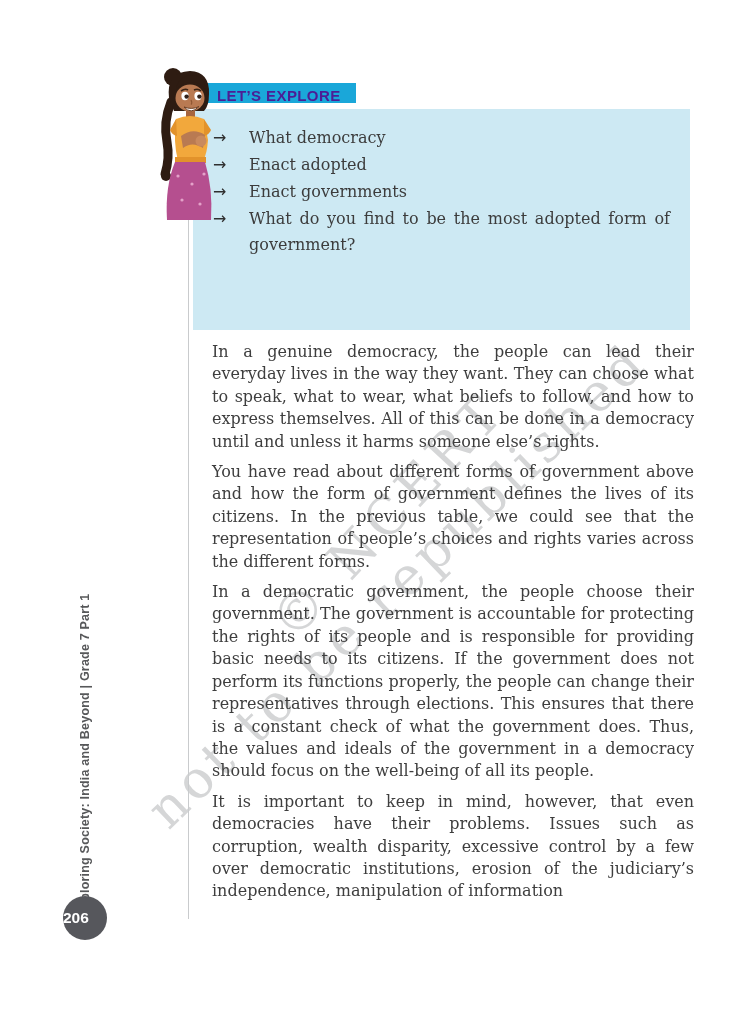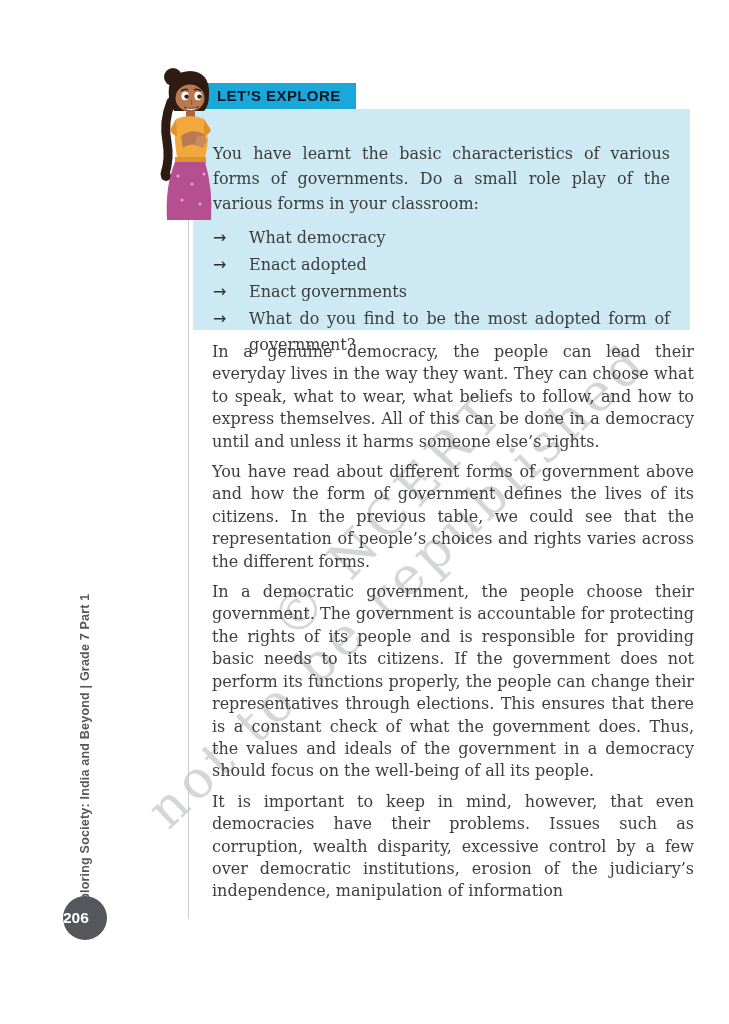--- a/index.html
+++ b/index.html
@@ -15,22 +15,22 @@
   .wm{
     position:absolute;z-index:1;color:#d5d6d7;white-space:nowrap;
     font-family:"DejaVu Serif", serif;font-size:52px;line-height:52px;
     transform-origin:0 50%;user-select:none;
   }
   .wm1{left:281px;top:604px;transform:rotate(-47deg);letter-spacing:7px;}
   .wm2{left:156px;top:792px;transform:rotate(-44deg);letter-spacing:5px;}
 
   
   .banner{
-    position:absolute;left:202px;top:83px;height:26px;z-index:4;
-    background:#1aa7d9;color:#0f172a;
+    position:absolute;left:202px;top:83px;height:20px;z-index:4;
+    background:#1aa7d9;color:#4c1d95;
     font-family:"Liberation Sans", sans-serif;font-weight:bold;font-size:15px;
     line-height:26px;padding:0 15px;letter-spacing:0.4px;
   }
 
   
   .explore-box{
     position:absolute;left:193px;top:109px;width:497px;height:221px;z-index:3;
     background:#cde9f3;box-sizing:border-box;padding:16px 20px 0 20px;
     color:#3c3c3c;
   }
@@ -74,21 +74,20 @@
 <div class="page">
 
   <div class="wm wm1">© NCERT</div>
   <div class="wm wm2">not to be republished</div>
 
   <div class="vrule"></div>
 
   <div class="banner">LET’S EXPLORE</div>
 
   <div class="explore-box">
-    <p class="intro">You have learnt the basic characteristics of various forms of governments. Do a small role play of the various forms in your classroom:</p>
     <div class="bullet-row">
       <span class="bullet-arrow">→</span>
       <span class="bullet-text">What democracy</span>
     </div>
     <div class="bullet-row">
       <span class="bullet-arrow">→</span>
       <span class="bullet-text">Enact adopted</span>
     </div>
     <div class="bullet-row">
       <span class="bullet-arrow">→</span>

